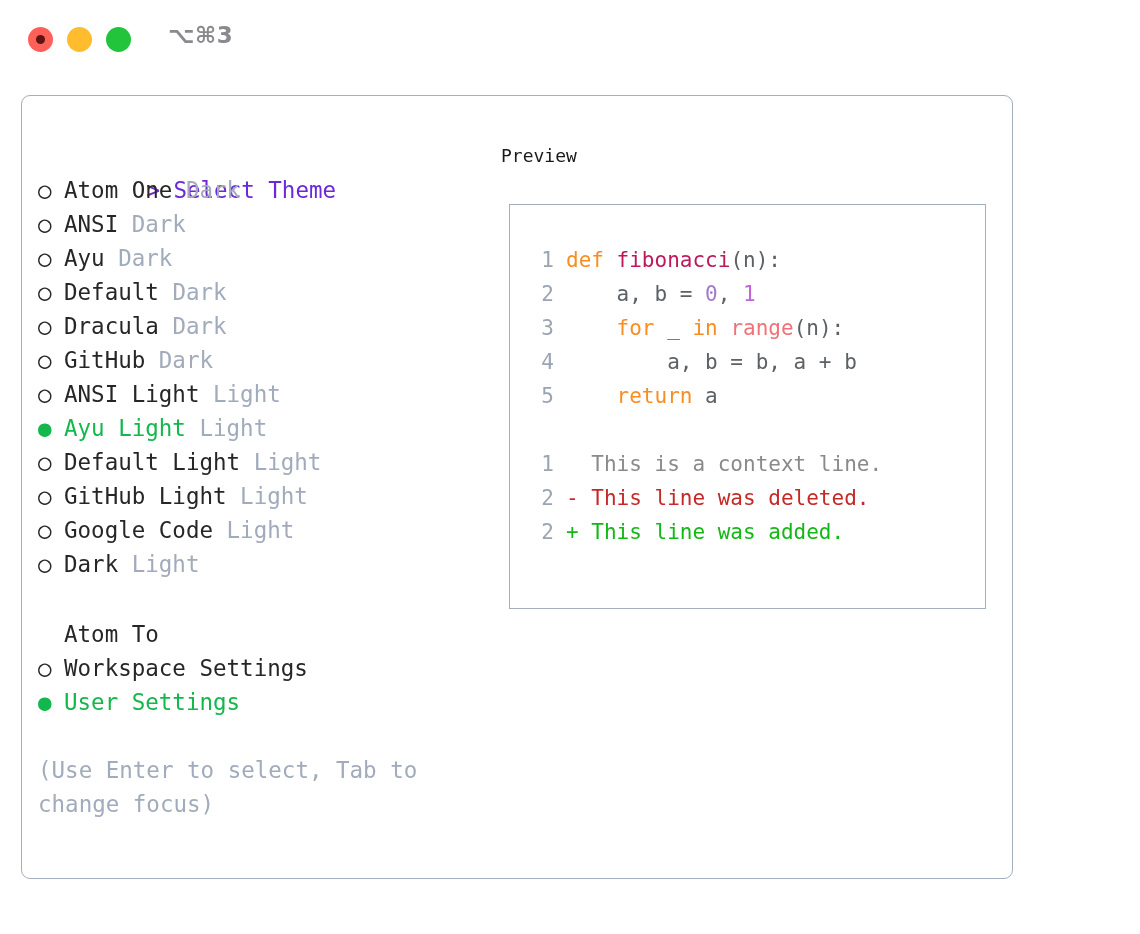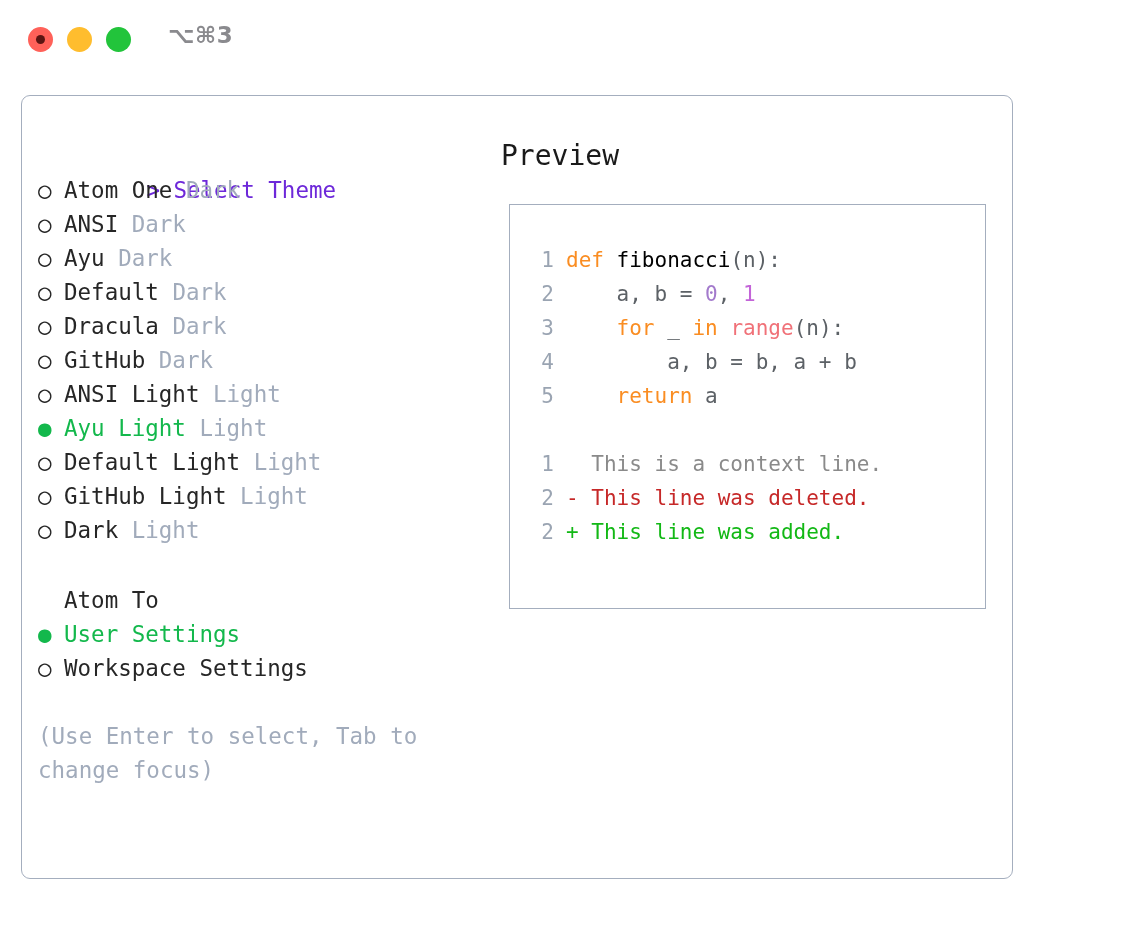--- a/index.html
+++ b/index.html
@@ -113,21 +113,21 @@
     line-height: 34px;
     color: #a1abbb;
     width: 420px;
     white-space: normal;
   }
 
   
   #preview-title {
     position: absolute;
     left: 479px; top: 43px;
-    font-size: 28px;
+    font-size: 18px;
     line-height: 34px;
     color: #1a1a1a;
     white-space: pre;
   }
 
   #preview-box {
     position: absolute;
     left: 487px; top: 108px;
     width: 477px; height: 405px;
     border: 1.6px solid #a4aebe;
@@ -145,21 +145,21 @@
 
   .cl { display: block; height: 34px; }
   .ln {
     display: inline-block;
     width: 26px;
     text-align: right;
     color: #9aa4b2;
     margin-right: 12px;
   }
   .kw   { color: #fa8d22; }
-  .fn   { color: #000000; }
+  .fn   { color: #be185d; }
   .num0 { color: #a37acc; }
   .num1 { color: #c364d8; }
   .bi   { color: #f07178; }
   .pl   { color: #5c6166; }
 
   .gap { display: block; height: 34px; }
 
   .ctx { color: #8a8a8a; }
   .del { color: #c62828; }
   .add { color: #12b815; }
@@ -189,28 +189,29 @@
           <div class="row"><span class="bullet">○</span><span>Atom One</span><span> </span><span class="badge">Dark</span></div>
           <div class="row"><span class="bullet">○</span><span>ANSI</span><span> </span><span class="badge">Dark</span></div>
           <div class="row"><span class="bullet">○</span><span>Ayu</span><span> </span><span class="badge">Dark</span></div>
           <div class="row"><span class="bullet">○</span><span>Default</span><span> </span><span class="badge">Dark</span></div>
           <div class="row"><span class="bullet">○</span><span>Dracula</span><span> </span><span class="badge">Dark</span></div>
           <div class="row"><span class="bullet">○</span><span>GitHub</span><span> </span><span class="badge">Dark</span></div>
           <div class="row"><span class="bullet">○</span><span>ANSI Light</span><span> </span><span class="badge">Light</span></div>
           <div class="row selected"><span class="bullet">●</span><span>Ayu Light</span><span> </span><span class="badge">Light</span></div>
           <div class="row"><span class="bullet">○</span><span>Default Light</span><span> </span><span class="badge">Light</span></div>
           <div class="row"><span class="bullet">○</span><span>GitHub Light</span><span> </span><span class="badge">Light</span></div>
+          <div class="row"><span class="bullet">○</span><span>Google Code</span><span> </span><span class="badge">Light</span></div>
           <div class="row"><span class="bullet">○</span><span>Dark</span><span> </span><span class="badge">Light</span></div>
         </div>
 
       <div id="apply-group">
         <div class="row plain"><span class="bullet">○</span><span>Atom To</span></div>
         <div id="apply-list">
+            <div class="row"><span class="bullet">○</span><span>Workspace Settings</span></div>
             <div class="row selected"><span class="bullet">●</span><span>User Settings</span></div>
-            <div class="row"><span class="bullet">○</span><span>Workspace Settings</span></div>
           </div>
       </div>
 
       <div id="hint">(Use Enter to select, Tab to change focus)</div>
     </div>
 
     <div id="preview-title">Preview</div>
 
     <div id="preview-box">
       <div id="code-area"><div class="cl"><span class="ln">1</span><span class="kw">def </span><span class="fn">fibonacci</span><span class="pl">(n):</span></div><div class="cl"><span class="ln">2</span><span class="pl">    a, b = </span><span class="num0">0</span><span class="pl">, </span><span class="num1">1</span></div><div class="cl"><span class="ln">3</span><span class="pl">    </span><span class="kw">for</span><span class="pl"> _ </span><span class="kw">in</span><span class="pl"> </span><span class="bi">range</span><span class="pl">(n):</span></div><div class="cl"><span class="ln">4</span><span class="pl">        a, b = b, a + b</span></div><div class="cl"><span class="ln">5</span><span class="pl">    </span><span class="kw">return</span><span class="pl"> a</span></div><div class="gap"></div><div class="cl"><span class="ln">1</span><span class="ctx">  </span><span class="ctx">This is a context line.</span></div><div class="cl"><span class="ln">2</span><span class="del">- </span><span class="del">This line was deleted.</span></div><div class="cl"><span class="ln">2</span><span class="add">+ </span><span class="add">This line was added.</span></div></div>

